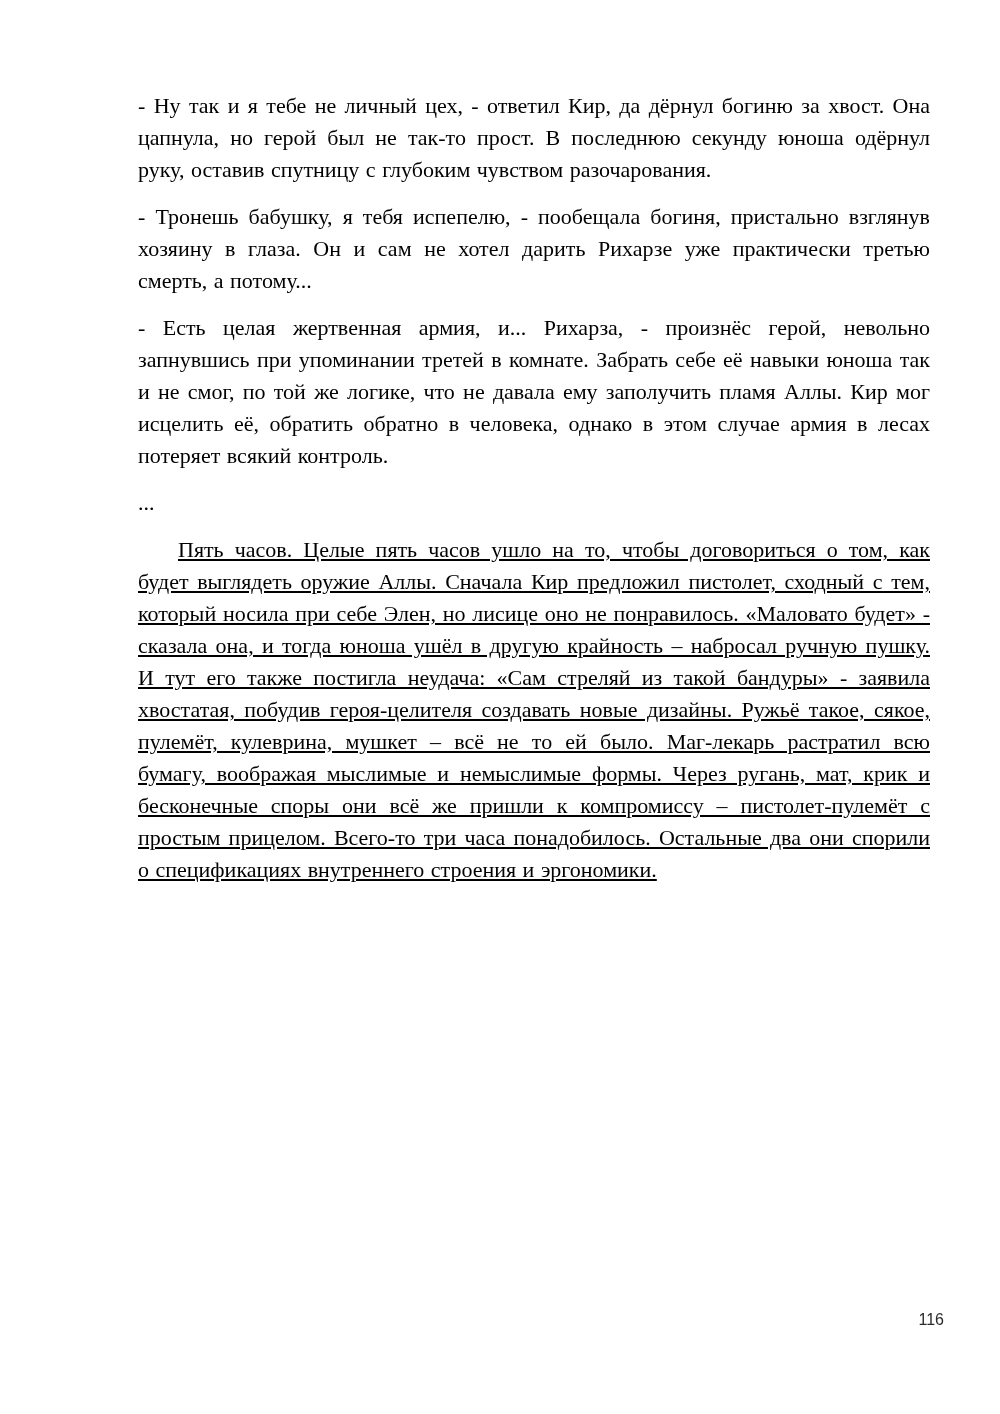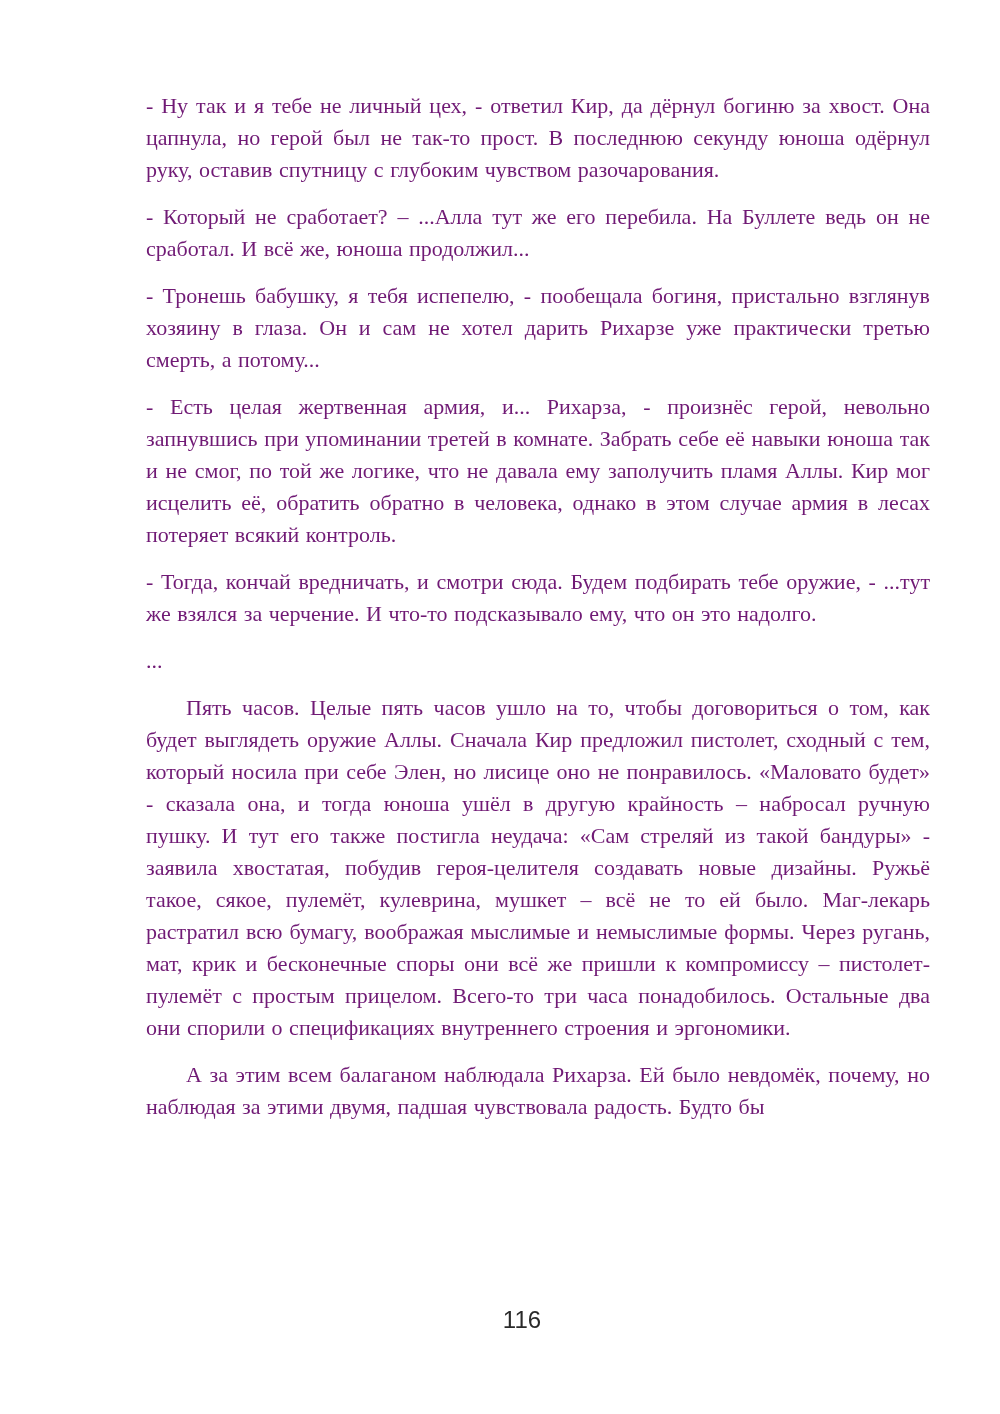--- a/index.html
+++ b/index.html
@@ -15,56 +15,54 @@
     overflow: hidden;
     font-family: "Liberation Serif", serif;
   }
   .text-block {
     position: absolute;
     left: 138px;
     top: 90px;
     width: 792px;
   }
   .para {
-    margin: 0 0 15px 8px;
+    margin: 0 0 15px 0;
     font-size: 22px;
     line-height: 32px;
     text-align: justify;
-    color: #701a75;
+    color: #000000;
     word-spacing: 1px;
   }
   .para.indent {
     text-indent: 40px;
+    text-decoration: underline;
   }
   .para.ellipsis-line {
     text-align: left;
   }
   .page-number {
     position: absolute;
     top: 1306px;
-    left: 126px;
+    left: 152px;
     width: 792px;
-    text-align: center;
+    text-align: right;
     font-family: "Liberation Sans", sans-serif;
-    font-size: 24px;
+    font-size: 16px;
     line-height: 28px;
     color: #2a2a2a;
   }
 </style>
 </head>
 <body>
 
 <div class="page">
 
   <div class="text-block">
     <p class="para">- Ну так и я тебе не личный цех, - ответил Кир, да дёрнул богиню за хвост. Она цапнула, но герой был не так-то прост. В последнюю секунду юноша одёрнул руку, оставив спутницу с глубоким чувством разочарования.</p>
-    <p class="para">- Который не сработает? – ...Алла тут же его перебила. На Буллете ведь он не сработал. И всё же, юноша продолжил...</p>
     <p class="para">- Тронешь бабушку, я тебя испепелю, - пообещала богиня, пристально взглянув хозяину в глаза. Он и сам не хотел дарить Рихарзе уже практически третью смерть, а потому...</p>
     <p class="para">- Есть целая жертвенная армия, и... Рихарза, - произнёс герой, невольно запнувшись при упоминании третей в комнате. Забрать себе её навыки юноша так и не смог, по той же логике, что не давала ему заполучить пламя Аллы. Кир мог исцелить её, обратить обратно в человека, однако в этом случае армия в лесах потеряет всякий контроль.</p>
-    <p class="para">- Тогда, кончай вредничать, и смотри сюда. Будем подбирать тебе оружие, - ...тут же взялся за черчение. И что-то подсказывало ему, что он это надолго.</p>
     <p class="para ellipsis-line">...</p>
     <p class="para indent">Пять часов. Целые пять часов ушло на то, чтобы договориться о том, как будет выглядеть оружие Аллы. Сначала Кир предложил пистолет, сходный с тем, который носила при себе Элен, но лисице оно не понравилось. «Маловато будет» - сказала она, и тогда юноша ушёл в другую крайность – набросал ручную пушку. И тут его также постигла неудача: «Сам стреляй из такой бандуры» - заявила хвостатая, побудив героя-целителя создавать новые дизайны. Ружьё такое, сякое, пулемёт, кулеврина, мушкет – всё не то ей было. Маг-лекарь растратил всю бумагу, воображая мыслимые и немыслимые формы. Через ругань, мат, крик и бесконечные споры они всё же пришли к компромиссу – пистолет-пулемёт с простым прицелом. Всего-то три часа понадобилось. Остальные два они спорили о спецификациях внутреннего строения и эргономики.</p>
-    <p class="para indent">А за этим всем балаганом наблюдала Рихарза. Ей было невдомёк, почему, но наблюдая за этими двумя, падшая чувствовала радость. Будто бы</p>
   </div>
 
   <div class="page-number">116</div>
 
 </div>
 
 </body></html>

